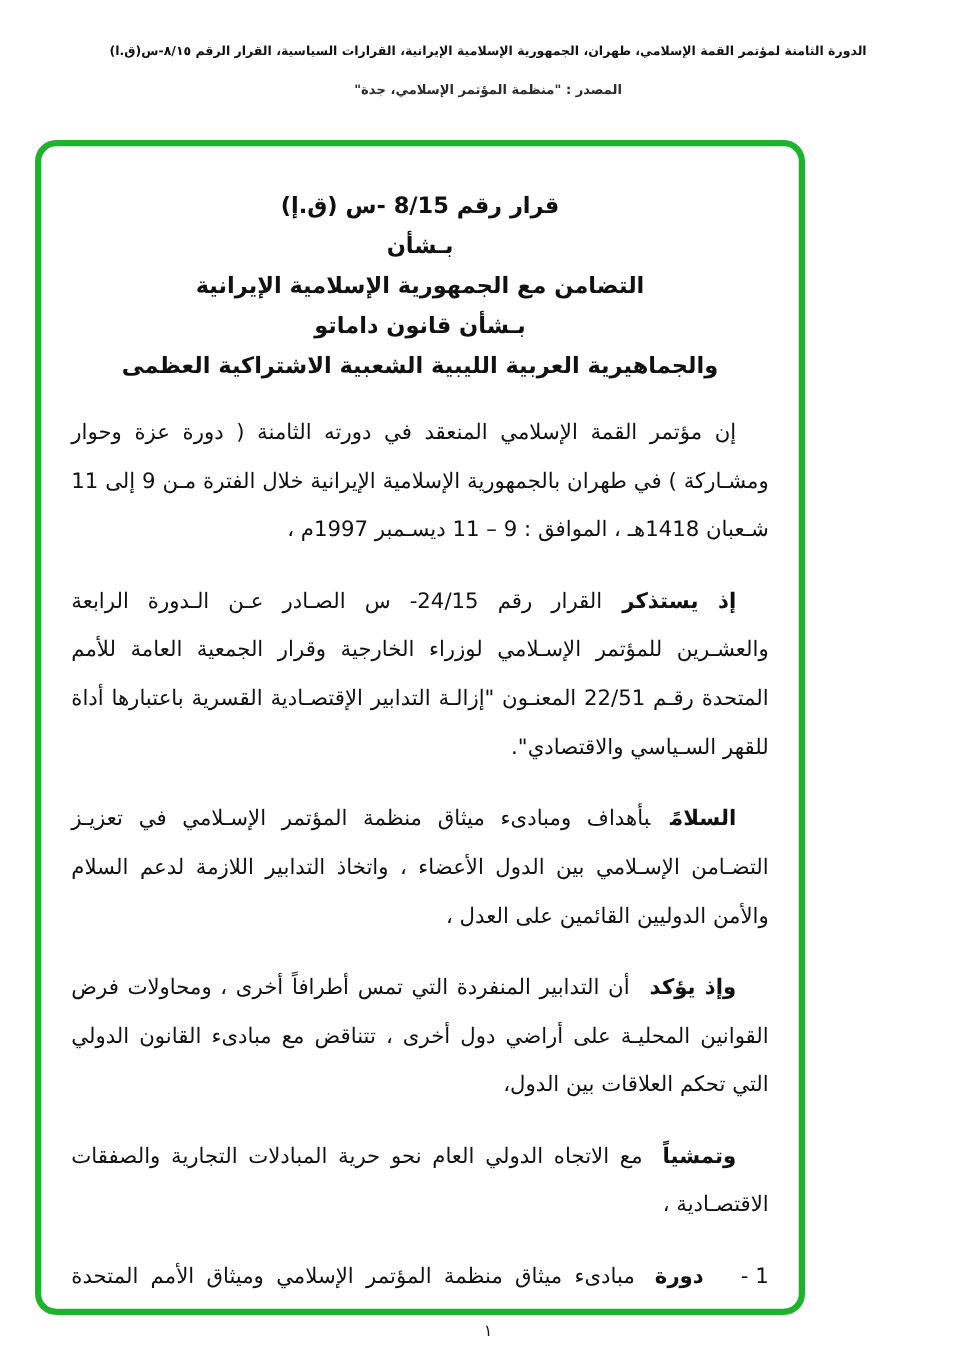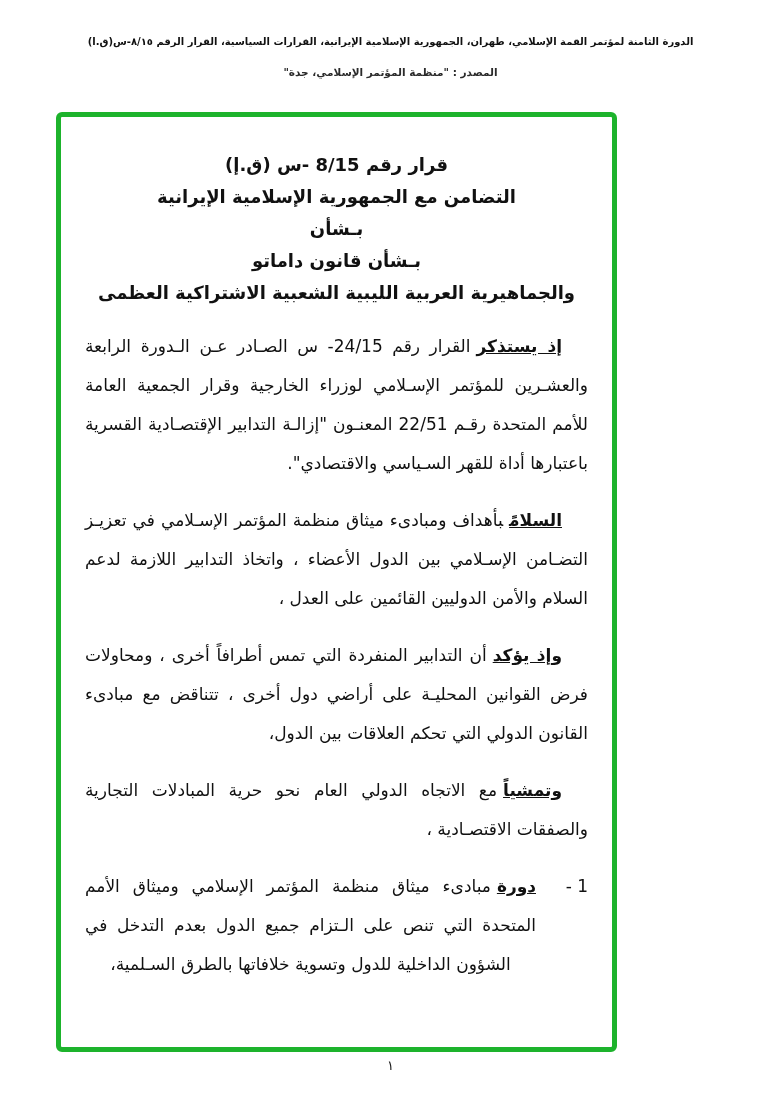--- a/index.html
+++ b/index.html
@@ -25,24 +25,24 @@
   }
   .source-line {
     position: absolute; top: 66px; left: 0; right: 0;
     text-align: center;
     font-size: 10.5px; font-weight: bold;
     color: #2b2b2b;
   }
 
   
   .doc-frame {
-    position: absolute; top: 112px; left: 56px;
-    width: 561px; height: 940px;
+    position: absolute; top: 112px; left: 28px;
+    width: 616px; height: 940px;
     border: 5px solid var(--accent);
-    border-radius: 6px;
+    border-radius: 17px;
     padding: 26px 24px 0 24px;
     overflow: hidden;
     background: var(--paper);
   }
 
   
   .title-block {
     text-align: center;
     font-weight: bold;
     font-size: 18px;
@@ -53,21 +53,21 @@
 
   
   .body-text p.para {
     font-size: 17px;
     line-height: 39px;
     text-align: justify;
     text-indent: 26px;
     margin: 0 0 18px 0;
   }
   .lead { font-weight: bold; }
-  .lead:not(:empty) { margin-left: 6px; text-decoration: underline; }
+  .lead:not(:empty) { margin-left: 16px; }
 
   
   .item {
     display: flex;
     font-size: 17px;
     line-height: 39px;
     margin: 0 0 18px 0;
   }
   .item-num {
     flex: 0 0 52px;
@@ -92,28 +92,31 @@
 <body>
 
 <div class="top-header">الدورة الثامنة لمؤتمر القمة الإسلامي، طهران، الجمهورية الإسلامية الإيرانية، القرارات السياسية، القرار الرقم ٨/١٥-س(ق.ا)</div>
 
 <div class="source-line">المصدر : "منظمة المؤتمر الإسلامي، جدة"</div>
 
 <div class="doc-frame">
 
   <div class="title-block">
     <span class="title-line">قرار رقم 8/15 -س (ق.إ)</span>
+    <span class="title-line">بـشأن</span>
     <span class="title-line">التضامن مع الجمهورية الإسلامية الإيرانية</span>
-    <span class="title-line">بـشأن</span>
     <span class="title-line">بـشأن قانون داماتو</span>
     <span class="title-line">والجماهيرية العربية الليبية الشعبية الاشتراكية العظمى</span>
   </div>
 
   <div class="body-text">
 
+    <p class="para">
+      <b class="lead"></b><span>إن مؤتمر القمة الإسلامي المنعقد في دورته الثامنة ( دورة عزة وحوار ومشـاركة ) في طهران بالجمهورية الإسلامية الإيرانية خلال الفترة مـن 9 إلى 11 شـعبان 1418هـ ، الموافق : 9 – 11 ديسـمبر 1997م ،</span>
+    </p>
 
     <p class="para">
       <b class="lead">إذ يستذكر</b><span>القرار رقم 24/15- س الصـادر عـن الـدورة الرابعة والعشـرين للمؤتمر الإسـلامي لوزراء الخارجية وقرار الجمعية العامة للأمم المتحدة رقـم 22/51 المعنـون "إزالـة التدابير الإقتصـادية القسرية باعتبارها أداة للقهر السـياسي والاقتصادي".</span>
     </p>
 
     <p class="para">
       <b class="lead">السلامً</b><span>بأهداف ومبادىء ميثاق منظمة المؤتمر الإسـلامي في تعزيـز التضـامن الإسـلامي بين الدول الأعضاء ، واتخاذ التدابير اللازمة لدعم السلام والأمن الدوليين القائمين على العدل ،</span>
     </p>
 
     <p class="para">

